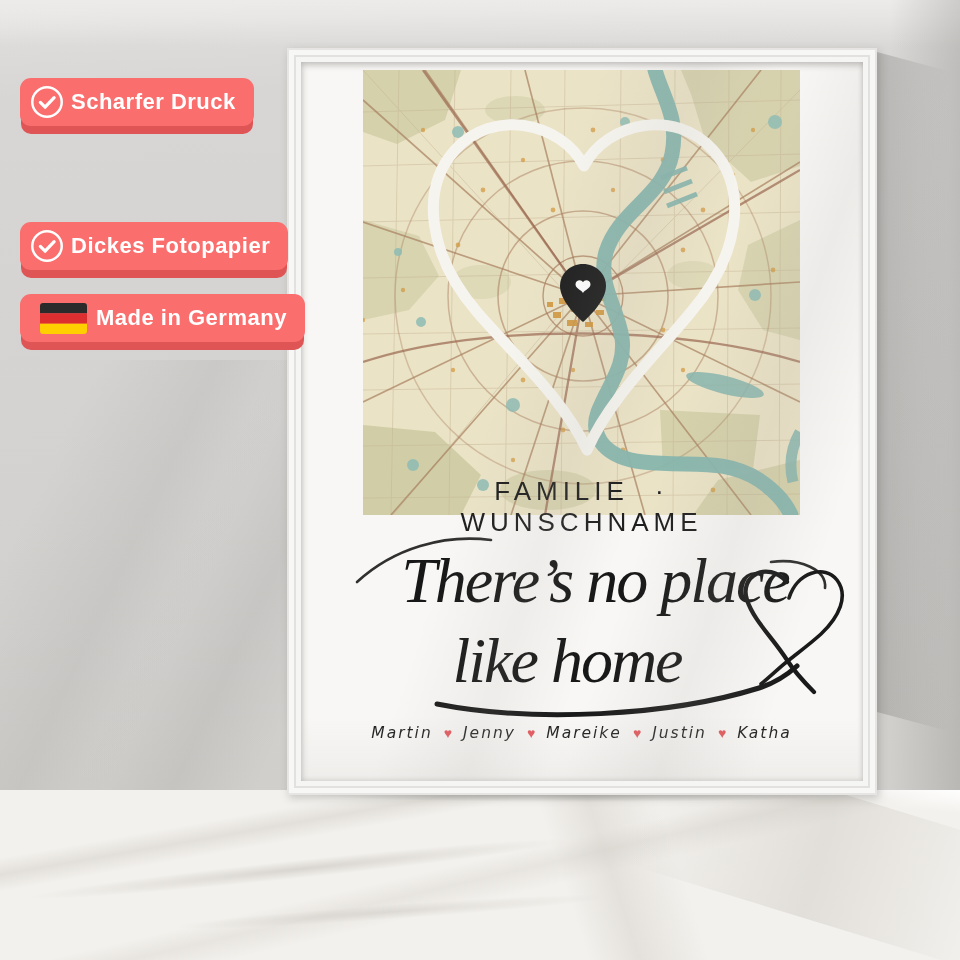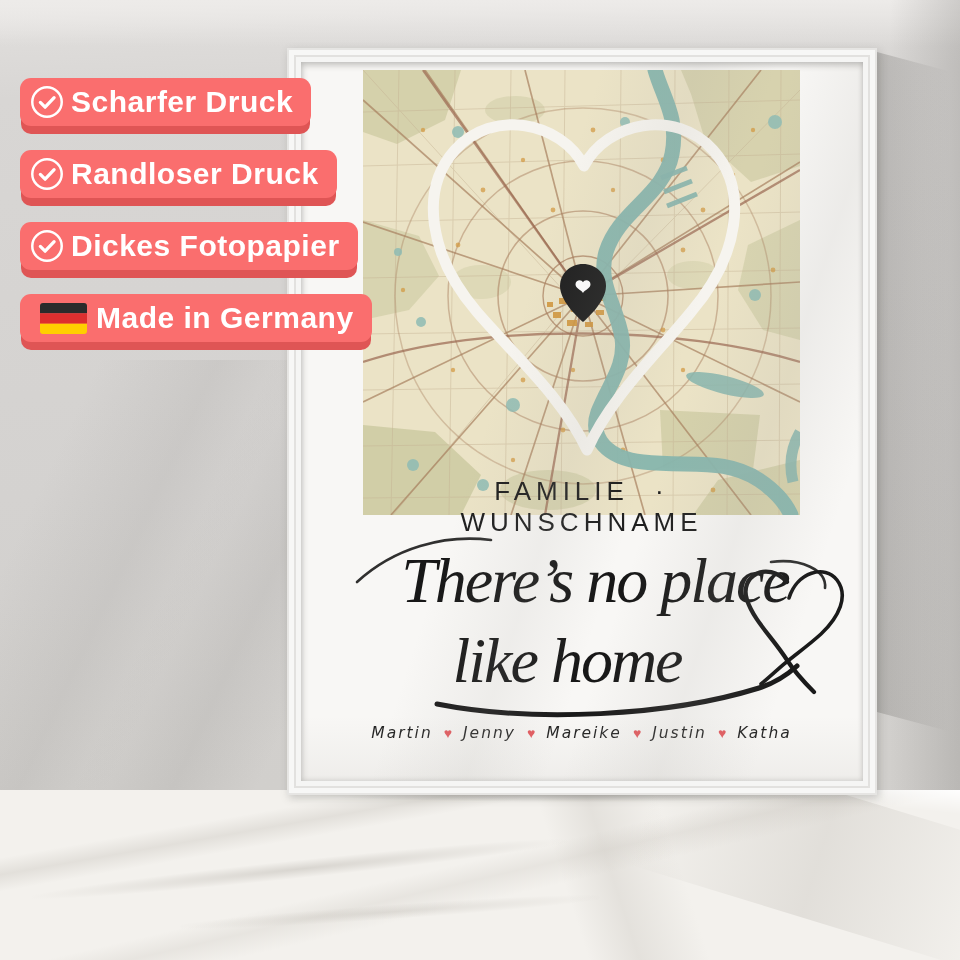--- a/index.html
+++ b/index.html
@@ -62,21 +62,21 @@
   .names-row{position:absolute;left:52px;top:662px;width:457px;z-index:3;
     display:flex;align-items:center;justify-content:center;}
   .name{font-family:"DejaVu Sans",sans-serif;font-style:italic;font-weight:500;
     font-size:15.5px;letter-spacing:2px;color:#1c1c1c;white-space:nowrap;}
   .name-heart{font-size:14px;margin:0 11px;line-height:1;}
 
   
   .badge{position:absolute;left:20px;display:inline-flex;align-items:center;
     background:#fa6e6e;color:#fff;border-radius:11px;z-index:10;
     padding:5px 18px 5px 8px;box-shadow:0 9px 0 -1px #df5555;}
-  .badge-label{font-size:30px;font-weight:600;letter-spacing:.5px;line-height:38px;white-space:nowrap;}
+  .badge-label{font-size:22px;font-weight:600;letter-spacing:.5px;line-height:38px;white-space:nowrap;}
   .badge-icon{display:inline-flex;margin-right:5px;}
   .flag-icon{width:47px;height:31px;border-radius:3px;overflow:hidden;display:inline-block;margin-right:9px;}
   .badge-1{top:78px;} .badge-2{top:150px;} .badge-3{top:222px;justify-content:center;} .badge-4{top:294px;padding-left:20px;}
 </style>
 </head>
 <body>
 
 <div class="stage">
 
   <div class="wall"></div>
@@ -271,29 +271,20 @@
   <div class="badge badge-1">
     <span class="badge-icon">
       <svg width="38" height="38" viewBox="0 0 40 40">
           <circle cx="20" cy="20" r="15.5" fill="none" stroke="#fff" stroke-width="2.6"></circle>
           <path d="M13 20.5 L18 25.5 L27.5 15.5" fill="none" stroke="#fff" stroke-width="3.4" stroke-linecap="round" stroke-linejoin="round"></path>
         </svg>
     </span>
     <span class="badge-label">Scharfer Druck</span>
   </div>
 
-  <div class="badge badge-2">
-    <span class="badge-icon">
-      <svg width="38" height="38" viewBox="0 0 40 40">
-          <circle cx="20" cy="20" r="15.5" fill="none" stroke="#fff" stroke-width="2.6"></circle>
-          <path d="M13 20.5 L18 25.5 L27.5 15.5" fill="none" stroke="#fff" stroke-width="3.4" stroke-linecap="round" stroke-linejoin="round"></path>
-        </svg>
-    </span>
-    <span class="badge-label">Randloser Druck</span>
-  </div>
 
   <div class="badge badge-3">
     <span class="badge-icon">
       <svg width="38" height="38" viewBox="0 0 40 40">
           <circle cx="20" cy="20" r="15.5" fill="none" stroke="#fff" stroke-width="2.6"></circle>
           <path d="M13 20.5 L18 25.5 L27.5 15.5" fill="none" stroke="#fff" stroke-width="3.4" stroke-linecap="round" stroke-linejoin="round"></path>
         </svg>
     </span>
     <span class="badge-label">Dickes Fotopapier</span>
   </div>

